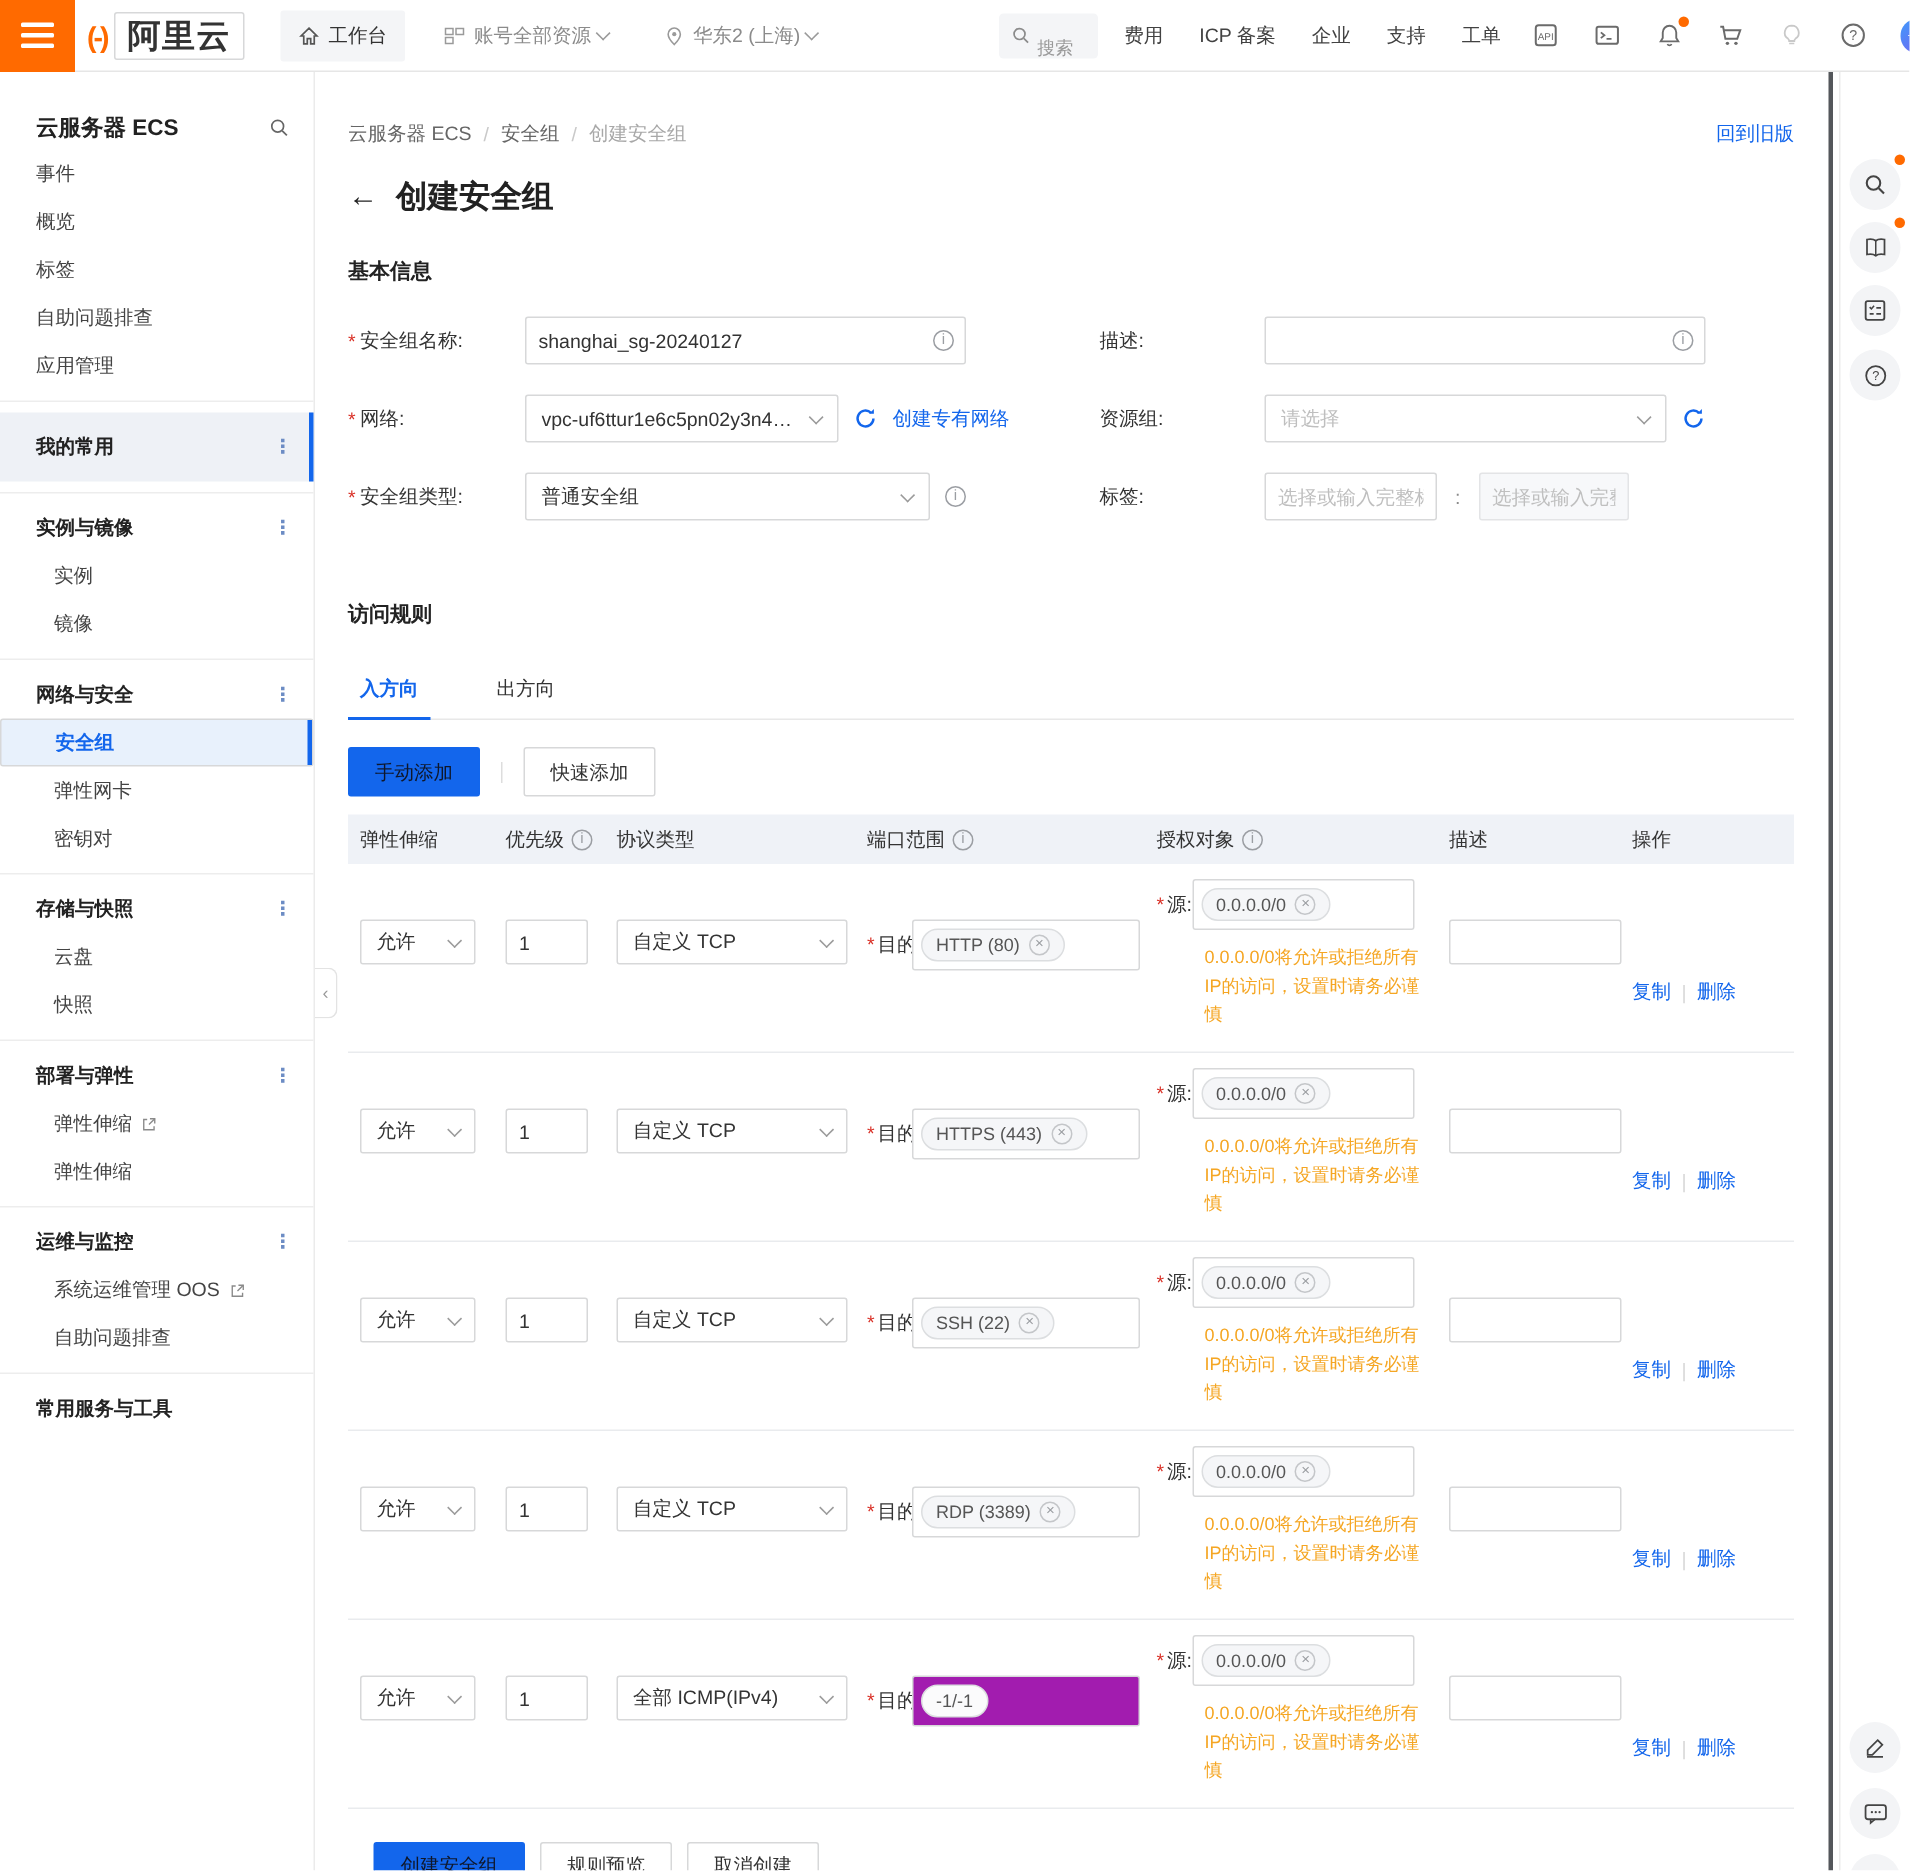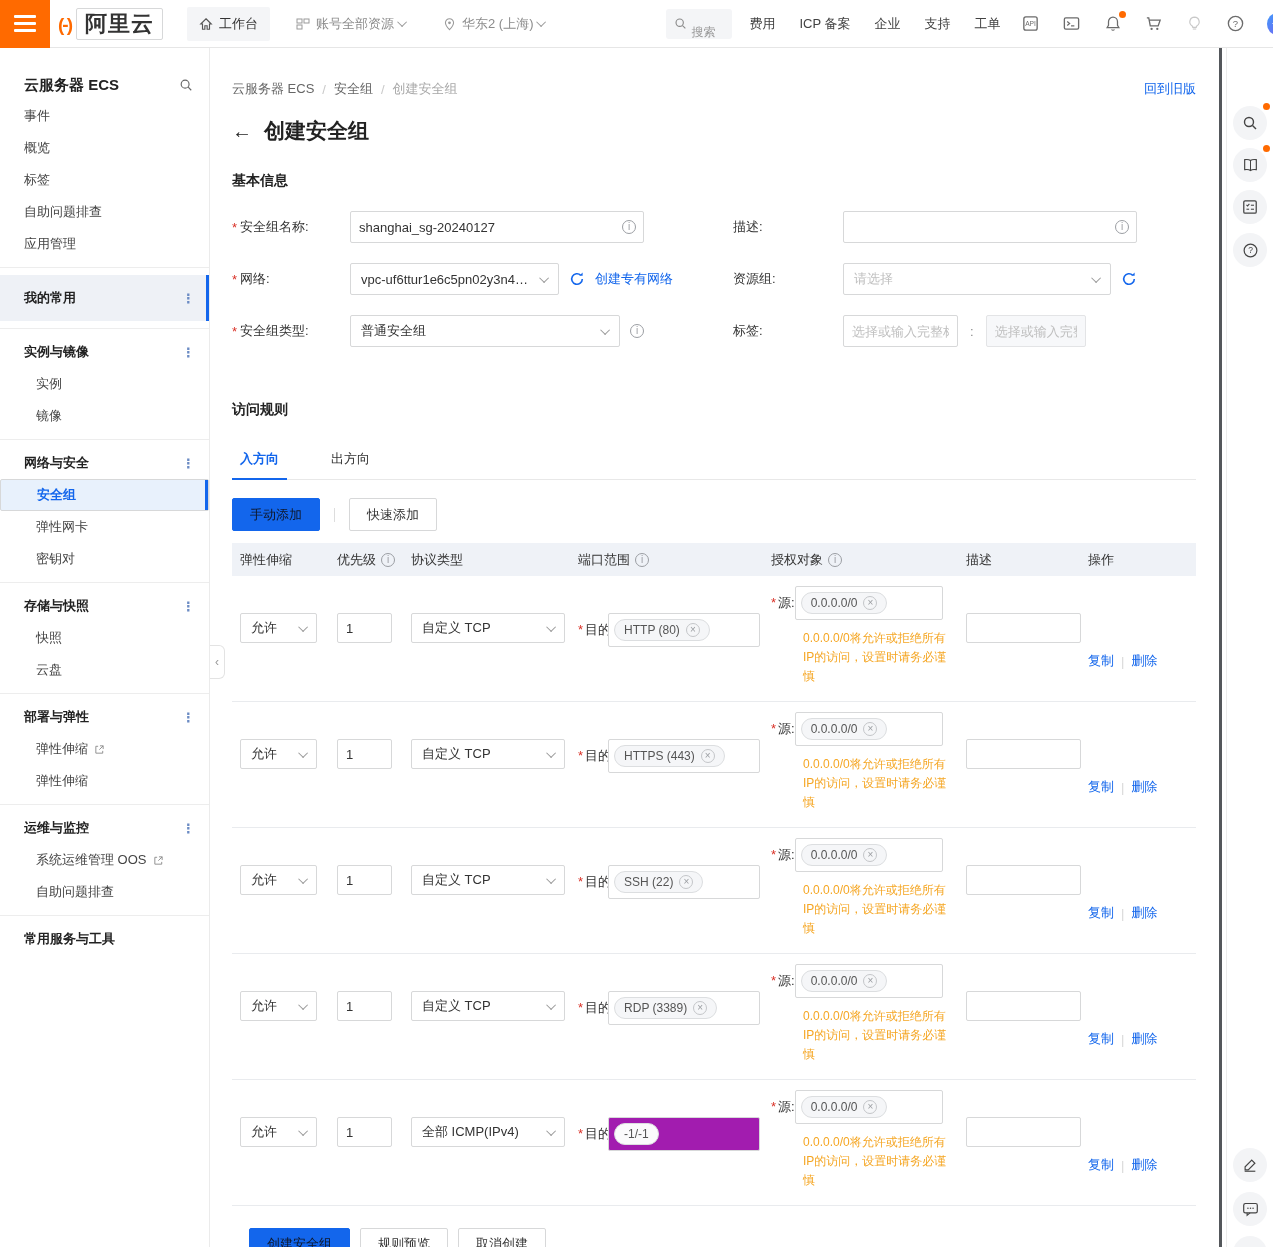--- a/index.html
+++ b/index.html
@@ -289,24 +289,24 @@
     </div>
   <div class="sb-item sub">
       <span>密钥对</span>
     </div>
   <div class="sb-div"></div>
   <div class="sb-item hd">
     <span>存储与快照</span>
     <span class="kebab">⋮</span>
   </div>
   <div class="sb-item sub">
+      <span>云盘</span>
+    </div>
+  <div class="sb-item sub">
       <span>快照</span>
-    </div>
-  <div class="sb-item sub">
-      <span>云盘</span>
     </div>
   <div class="sb-div"></div>
   <div class="sb-item hd">
     <span>部署与弹性</span>
     <span class="kebab">⋮</span>
   </div>
   <div class="sb-item sub">
     <span>弹性伸缩</span>
     <span class="ext">
         <svg width="11" height="11" viewBox="0 0 12 12">

